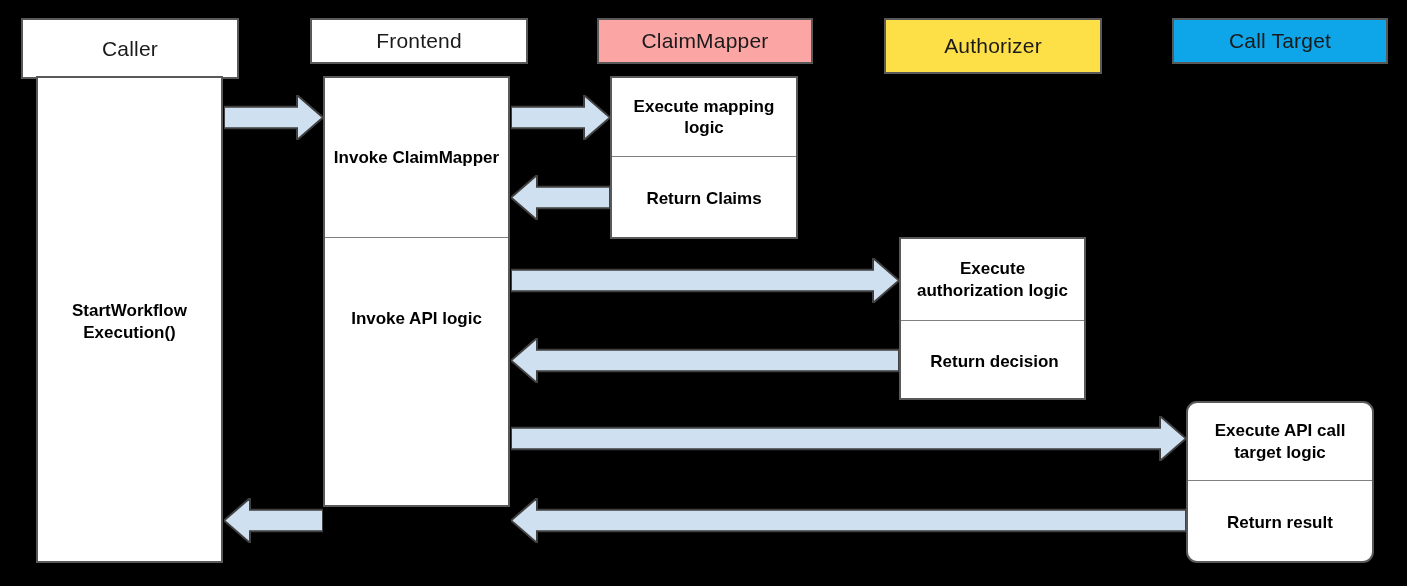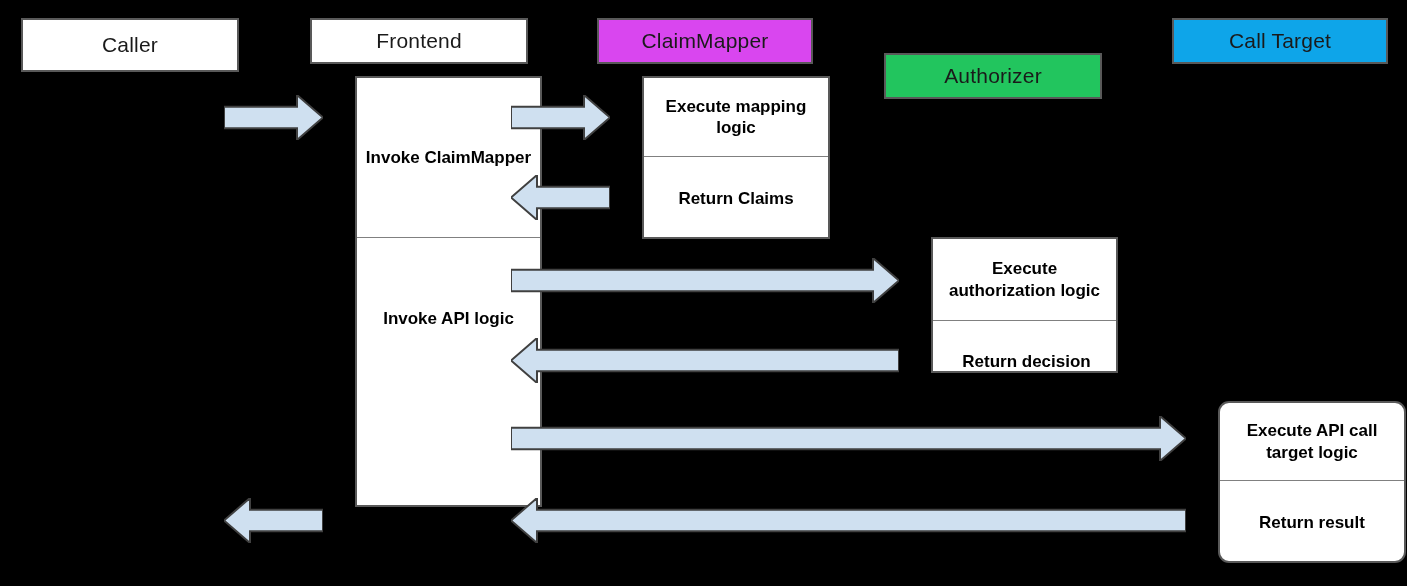--- a/index.html
+++ b/index.html
@@ -31,21 +31,20 @@
     line-height: 1.1;
   }
   
   .lifeline {
     position: absolute;
     background: #ffffff;
     border: 2px solid #595959;
     box-sizing: border-box;
     display: flex;
     flex-direction: column;
-    margin-left: 32px;
   }
   .segment {
     box-sizing: border-box;
     display: flex;
     align-items: center;
     justify-content: center;
     text-align: center;
     color: #000000;
     font-weight: bold;
     font-size: 17px;
@@ -59,44 +58,47 @@
   .arrow {
     position: absolute;
     pointer-events: auto;
   }
   .arrow svg { display: block; }
 </style>
 </head>
 <body>
 
 <div id="canvas" style="background: rgb(0, 0, 0);">
-    <div class="header-box" style="left: 21px; top: 18px; width: 218px; height: 54px; background: rgb(255, 255, 255); border-color: rgb(89, 89, 89);">
+    <div class="header-box" style="left: 21px; top: 18px; width: 218px; height: 61px; background: rgb(255, 255, 255); border-color: rgb(89, 89, 89);">
       <span>Caller</span>
     </div>
     <div class="header-box" style="left: 310px; top: 18px; width: 218px; height: 46px; background: rgb(255, 255, 255); border-color: rgb(89, 89, 89);">
       <span>Frontend</span>
     </div>
-    <div class="header-box" style="left: 597px; top: 18px; width: 216px; height: 46px; background: #d946ef; border-color: rgb(89, 89, 89);">
+    <div class="header-box" style="left: 597px; top: 18px; width: 216px; height: 46px; background: #fca5a5; border-color: rgb(89, 89, 89);">
       <span>ClaimMapper</span>
     </div>
-    <div class="header-box" style="left: 884px; top: 18px; width: 218px; height: 46px; background: #22c55e; border-color: rgb(89, 89, 89); margin-top: 35px;">
+    <div class="header-box" style="left: 884px; top: 18px; width: 218px; height: 56px; background: #fde047; border-color: rgb(89, 89, 89);">
       <span>Authorizer</span>
     </div>
     <div class="header-box" style="left: 1172px; top: 18px; width: 216px; height: 46px; background: #0ea5e9; border-color: rgb(89, 89, 89);">
       <span>Call Target</span>
+    </div>
+    <div class="lifeline" style="left: 36px; top: 76px; width: 187px; height: 487px; background: rgb(255, 255, 255); border-color: rgb(89, 89, 89);">
+      <div class="segment" style="height: 487px; flex: 0 0 487px;">StartWorkflow Execution()</div>
     </div>
     <div class="lifeline" style="left: 323px; top: 76px; width: 187px; height: 431px; background: rgb(255, 255, 255); border-color: rgb(89, 89, 89);">
       <div class="segment" style="height: 160px; flex: 0 0 160px;">Invoke ClaimMapper</div>
       <div class="segment" style="height: 161px; flex: 0 0 161px;">Invoke API logic</div>
     </div>
     <div class="lifeline" style="left: 610px; top: 76px; width: 188px; height: 163px; background: rgb(255, 255, 255); border-color: rgb(89, 89, 89);">
       <div class="segment" style="height: 79px; flex: 0 0 79px;">Execute mapping logic</div>
       <div class="segment" style="height: 84px; flex: 0 0 84px;">Return Claims</div>
     </div>
-    <div class="lifeline" style="left: 899px; top: 237px; width: 187px; height: 136px; background: rgb(255, 255, 255); border-color: rgb(89, 89, 89);">
+    <div class="lifeline" style="left: 899px; top: 237px; width: 187px; height: 163px; background: rgb(255, 255, 255); border-color: rgb(89, 89, 89);">
       <div class="segment" style="height: 82px; flex: 0 0 82px;">Execute authorization logic</div>
       <div class="segment" style="height: 82px; flex: 0 0 82px; padding-left: 12px;">Return decision</div>
     </div>
     <div class="lifeline" style="left: 1186px; top: 401px; width: 188px; height: 162px; background: rgb(255, 255, 255); border-color: rgb(89, 89, 89); border-radius: 11px;">
       <div class="segment" style="height: 78px; flex: 0 0 78px;">Execute API call target logic</div>
       <div class="segment" style="height: 84px; flex: 0 0 84px;">Return result</div>
     </div>
     <div class="arrow" style="left: 224px; top: 95px; width: 99px; height: 45px;">
       <svg width="99" height="45" viewBox="0 0 99 45">
         <polygon points="0,11.700000000000001 73,11.700000000000001 73,0 99,22.5 73,45 73,33.3 0,33.3" fill="#cfe0f0" stroke="#404040" stroke-width="2" stroke-linejoin="miter"></polygon>

